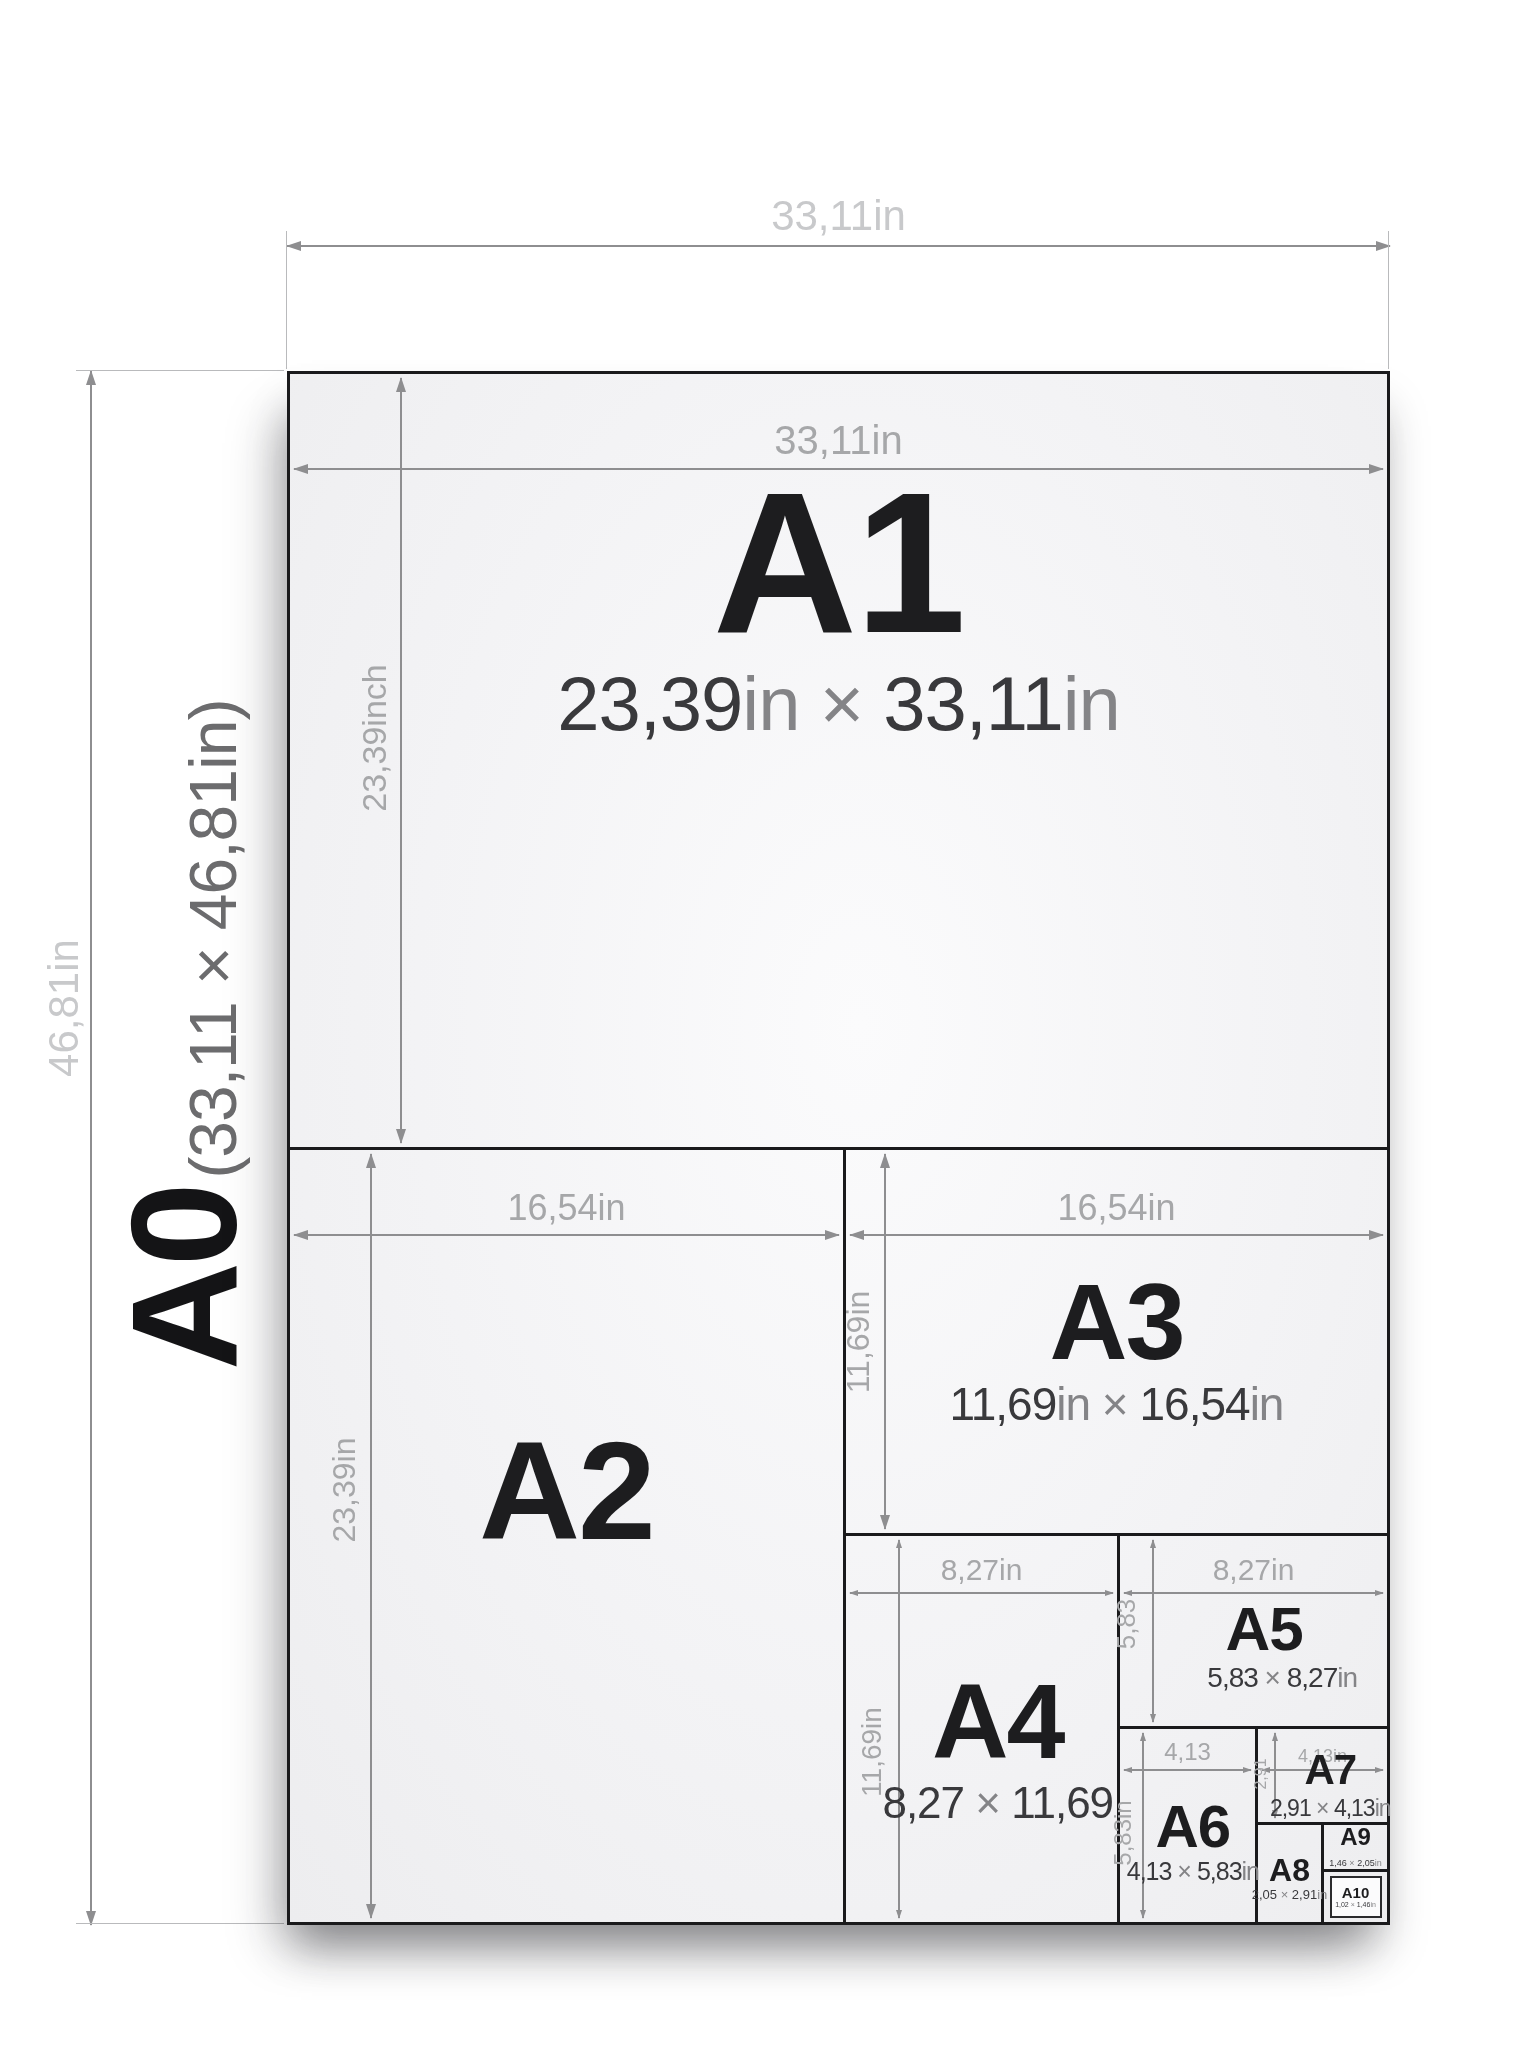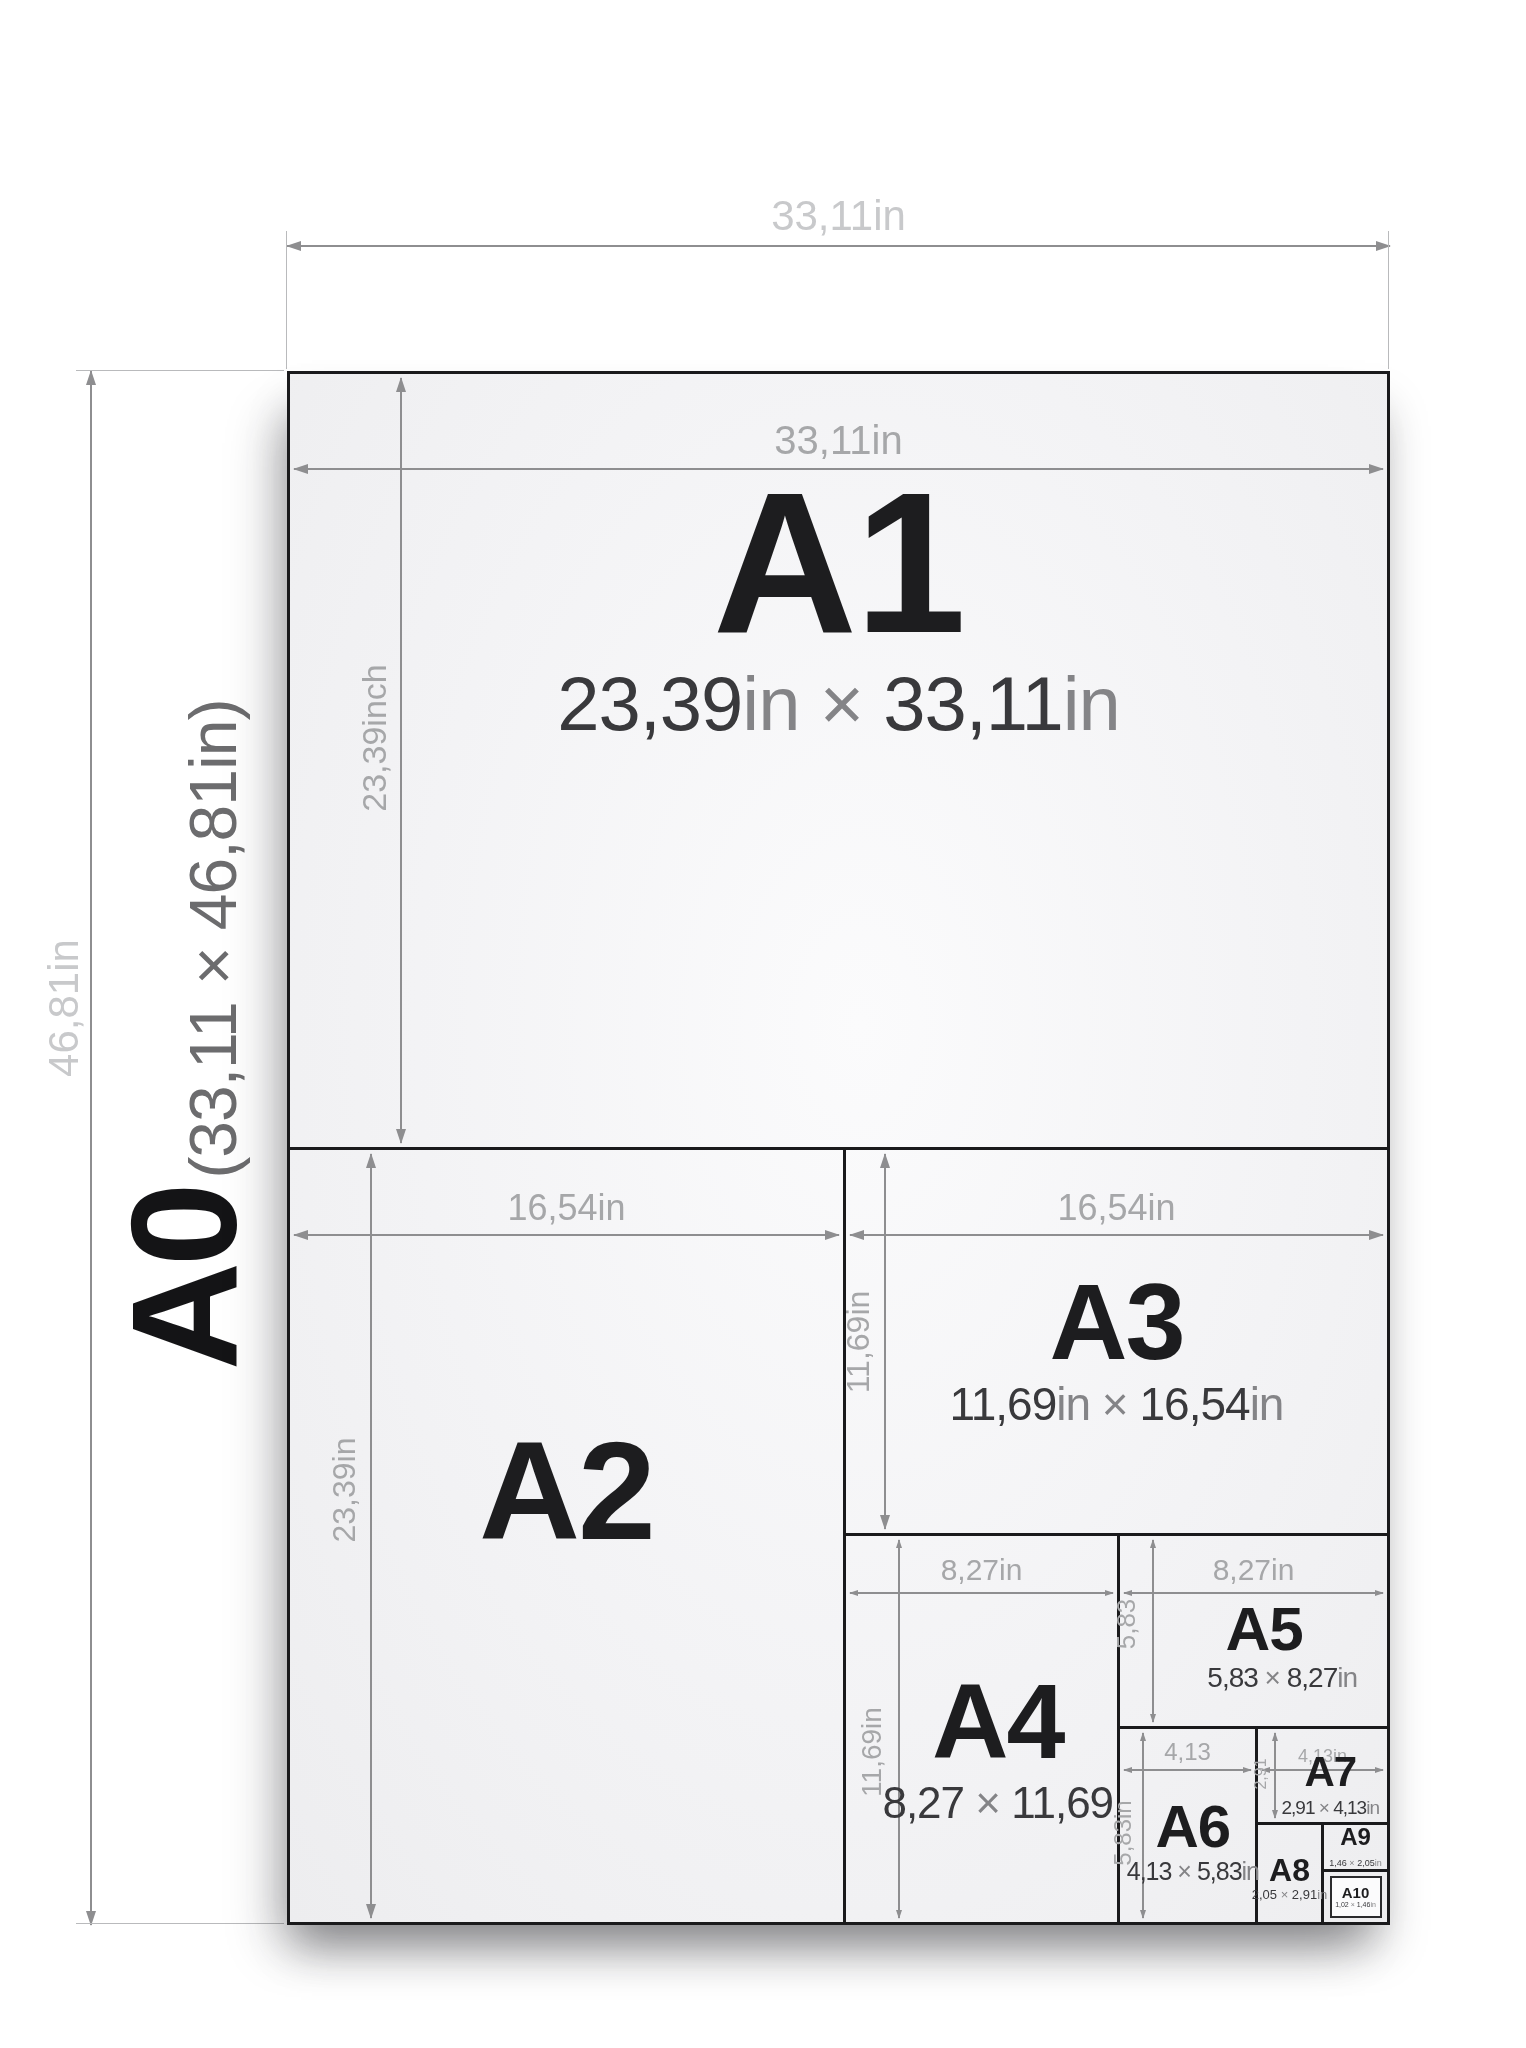--- a/index.html
+++ b/index.html
@@ -197,21 +197,21 @@
 
     <div class="box b-b" style="left:968px;top:1355px;width:129px;height:96px;">
       <div class="harrow sm" style="top:40px;">
         <span class="hlabel" style="font-size:18px;bottom:4px;">4,13in</span>
       </div>
       <div class="varrow sm" style="left:16px;">
         <span class="vlabel" style="top:48%;font-size:16px;transform:translate(-50%,-50%) rotate(-90deg) translateY(-14px);">2,91</span>
       </div>
       <div class="content" style="top:60%;left:56%;">
         <div class="size-label" style="font-size:42px;letter-spacing:-1px;">A7</div>
-        <div class="dims" style="font-size:19px;margin-top:6px;">2,91 <span class="unit">×</span> 4,13<span class="unit">in</span></div>
+        <div class="dims" style="font-size:23px;margin-top:6px;">2,91 <span class="unit">×</span> 4,13<span class="unit">in</span></div>
       </div>
     </div>
 
     <div class="box b-r" style="left:968px;top:1451px;width:66px;height:97px;">
       <div class="content" style="top:55%;">
         <div class="size-label" style="font-size:32px;letter-spacing:0;">A8</div>
         <div class="dims" style="font-size:13px;margin-top:2px;letter-spacing:0;">2,05 <span class="unit">×</span> 2,91<span class="unit">in</span></div>
       </div>
     </div>
 

